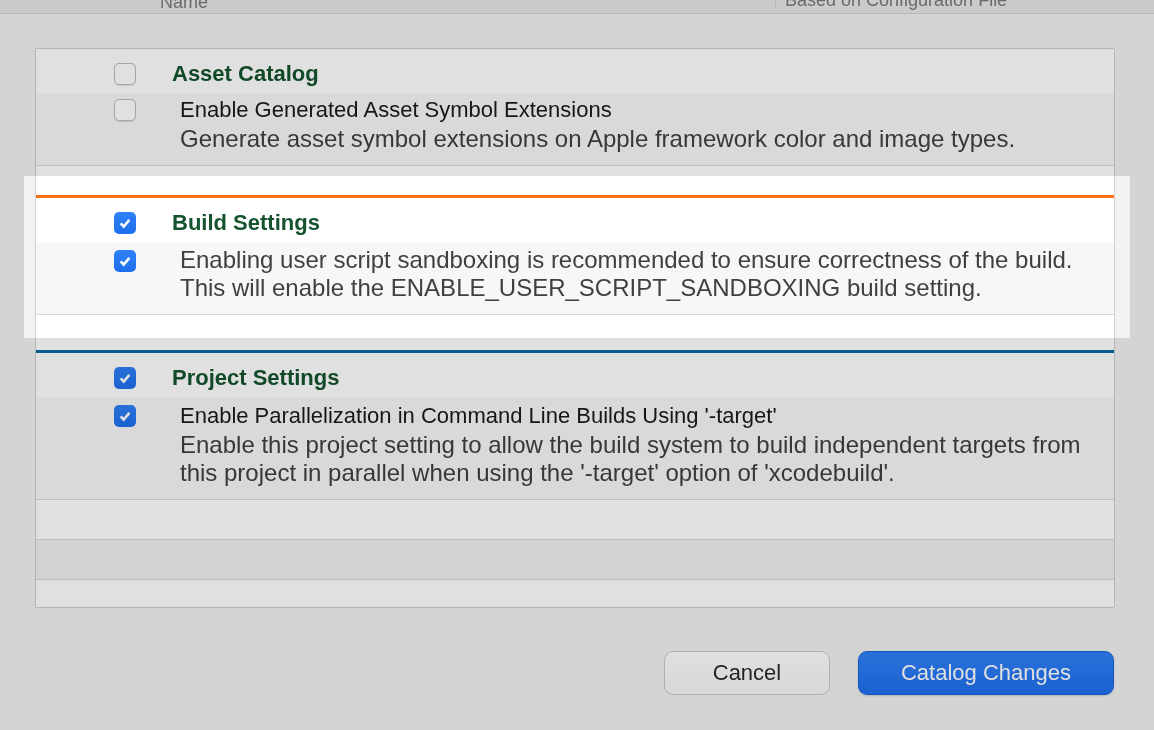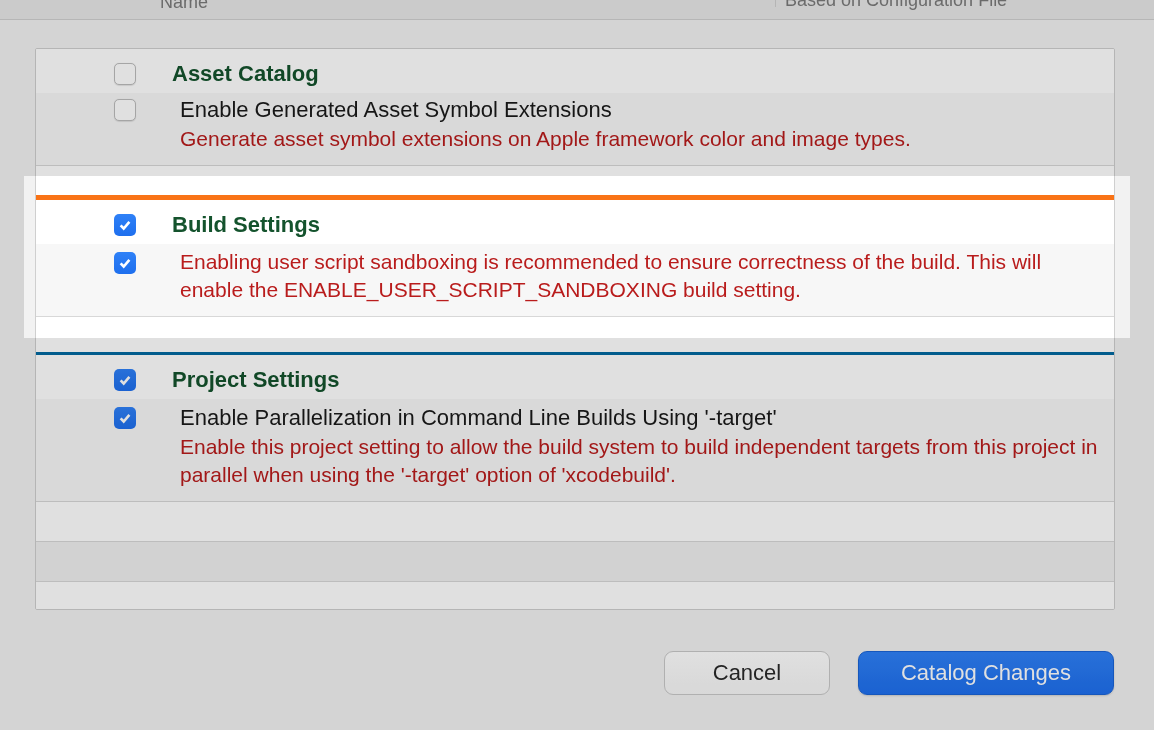--- a/index.html
+++ b/index.html
@@ -9,21 +9,21 @@
       font-family: -apple-system, "Helvetica Neue", Arial, sans-serif;
       background: #f2f2f2;
       overflow: hidden;
       position: relative;
     }
 
     
     .bg-header {
       position: absolute;
       top: 0; left: 0; right: 0;
-      height: 20px;
+      height: 14px;
       background: #e8e8e8;
       border-bottom: 1px solid #d0d0d0;
     }
     .bg-header-col1 {
       position: absolute;
       left: 160px;
       top: -8px;
       color: #7a7a7a;
       font-size: 18px;
     }
@@ -48,21 +48,21 @@
       left: 35px;
       top: 48px;
       width: 1080px;
       border: 1px solid #cfcfcf;
       border-radius: 2px;
       background: #ffffff;
       overflow: hidden;
     }
 
     .section {
-      border-top: 5px solid #f97316;
+      border-top: 3px solid #f97316;
     }
     .section:first-child { border-top: none; }
 
     .row {
       display: flex;
       align-items: flex-start;
       padding: 2px 0;
     }
     .row.header-row {
       padding-top: 10px;
@@ -94,22 +94,22 @@
       color: #14532d;
       line-height: 30px;
     }
     .item-title {
       font-size: 22px;
       font-weight: 400;
       color: #1a1a1a;
       line-height: 30px;
     }
     .item-desc {
-      font-size: 21px;
-      color: #b91c1c;
+      font-size: 24px;
+      color: #404040;
       line-height: 28px;
       margin-top: 0;
     }
 
     
     .chk {
       width: 22px;
       height: 22px;
       border-radius: 5px;
       display: inline-flex;

